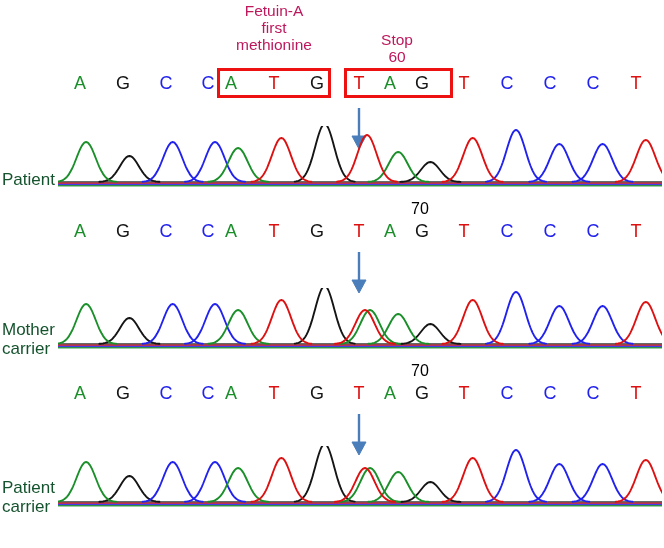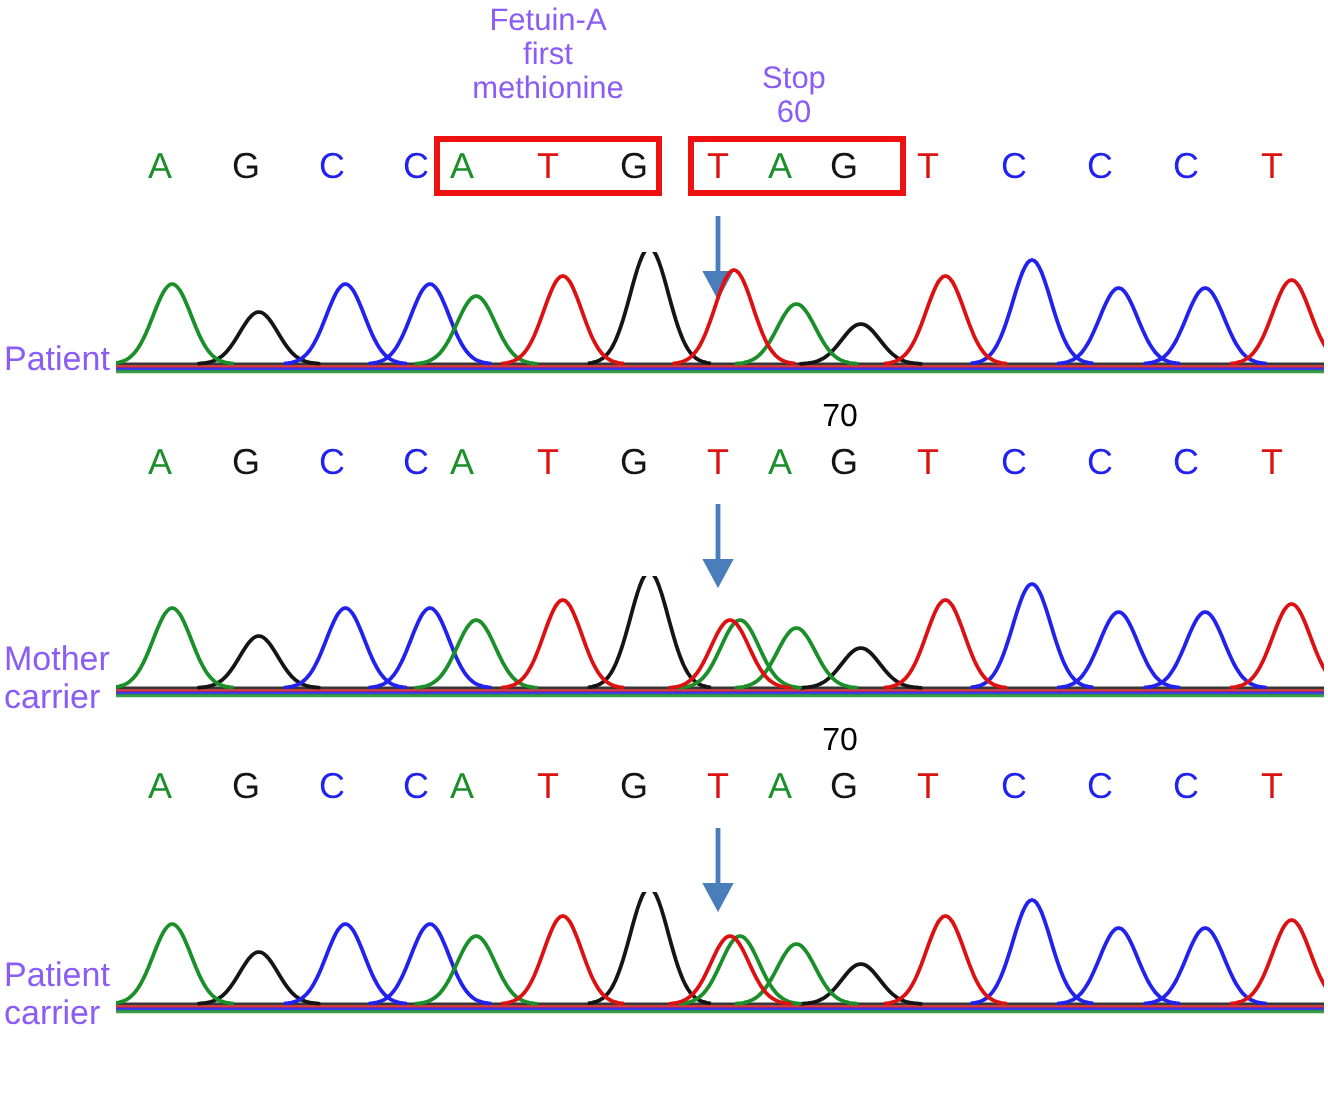--- a/index.html
+++ b/index.html
@@ -18,21 +18,21 @@
     background: #ffffff;
     overflow: hidden;
   }
 
   
   .anno {
     position: absolute;
     text-align: center;
     font-size: 15.5px;
     line-height: 17px;
-    color: #8b5cf6;
+    color: #be185d;
     white-space: pre-line;
   }
   #anno-methionine { left: 213px; top: 2px; width: 122px; }
   #anno-stop       { left: 356px; top: 31px; width: 82px; }
 
   
   .codon-box {
     position: absolute;
     border: 3px solid #ee1111;
     box-sizing: border-box;
@@ -88,21 +88,21 @@
     width: 604px;
     height: 64px;
   }
   .trace svg { display: block; }
 
   
   .rowlabel {
     position: absolute;
     font-size: 17px;
     line-height: 19px;
-    color: #8b5cf6;
+    color: #14532d;
     text-align: left;
     white-space: pre-line;
   }
 
   
   #caption {
     position: absolute;
     left: 72px;
     top: 522px;
     font-size: 17px;

